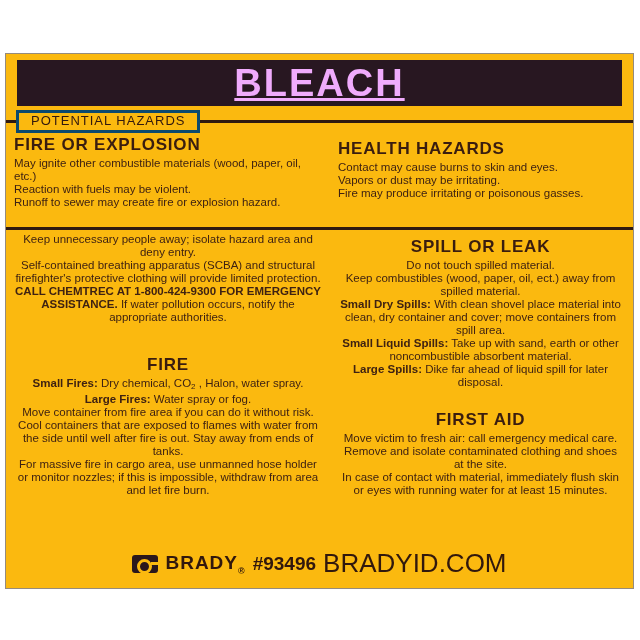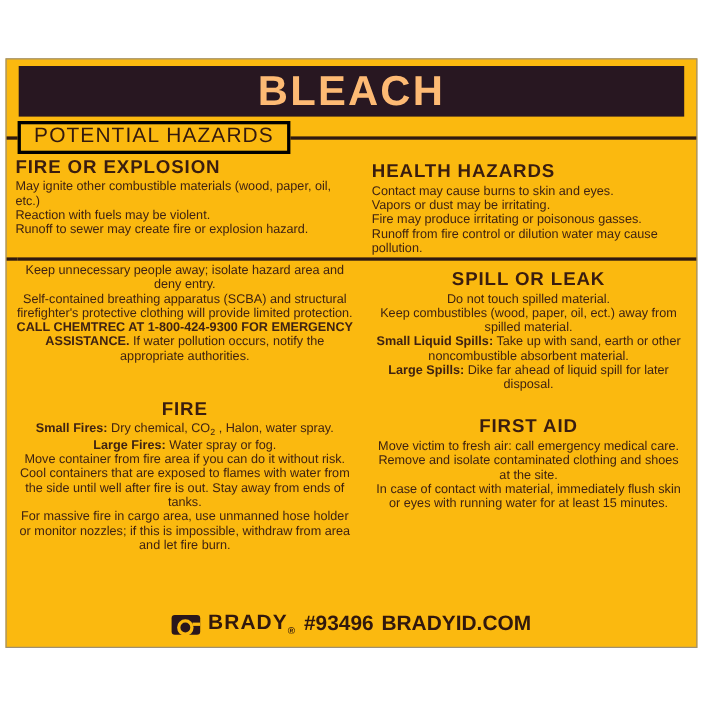--- a/index.html
+++ b/index.html
@@ -12,30 +12,30 @@
     position:absolute;left:5px;top:53px;width:629px;height:536px;
     background:#fbb90f;border:1px solid #958b7c;box-sizing:border-box;
     color:#3c2012;
   }
   
   .banner{
     margin:6px 11px 0 11px;height:46px;background:#281721;
     display:flex;align-items:center;justify-content:center;
   }
   .banner span{
-    color:#fdba74;font-size:38px;font-weight:700;letter-spacing:2px;
+    color:#f0abfc;font-size:38px;font-weight:700;letter-spacing:2px;text-decoration:underline;
   }
   
   .hdr-row{display:flex;align-items:center;margin-top:4px;}
   .hdr-rule{height:3px;background:#2f1a10;}
   .hdr-rule.l{width:10px;}
   .hdr-rule.r{flex:1;}
   .hdr-box{
-    border:3px solid #000000;padding:0 12px 2px 12px;
-    font-size:19px;letter-spacing:1px;white-space:nowrap;color:#33190e;
+    border:3px solid #0c4a6e;padding:0 12px 2px 12px;
+    font-size:13px;letter-spacing:1px;white-space:nowrap;color:#33190e;
   }
   
   .cols{
     display:grid;grid-template-columns:308px 1fr;column-gap:16px;
     padding:0 10px 0 8px;
   }
   .row-top{height:88px;margin-top:2px;}
   .row-bottom{margin-top:3px;text-align:center;}
   .sec-heading{
     font-size:17px;letter-spacing:0.8px;margin:0 0 2px 0;color:#3a1d0f;
@@ -60,21 +60,21 @@
   .brady-logo .ring{
     position:absolute;left:5px;top:4px;width:9px;height:9px;
     border:3px solid #fbb90f;border-radius:50%;
   }
   .brady-logo .notch{
     position:absolute;right:0;top:7px;width:7px;height:3px;background:#fbb90f;
   }
   .footer .brand{font-size:19px;font-weight:700;letter-spacing:1px;color:#31180d;}
   .footer .reg{font-size:9px;vertical-align:sub;font-weight:700;}
   .footer .part{font-size:19px;font-weight:700;color:#31180d;}
-  .footer .site{font-size:19px;font-weight:700;color:#31180d;}
+  .footer .site{font-size:26px;font-weight:400;color:#31180d;}
 </style>
 </head>
 <body>
 
 <div class="label">
 
   <div class="banner">
     <span>BLEACH</span>
   </div>
 
@@ -92,21 +92,20 @@
           <p class="body-p"><span>Reaction with fuels may be violent.</span></p>
           <p class="body-p"><span>Runoff to sewer may create fire or explosion hazard.</span></p>
         </div>
     </div>
     <div class="col">
       <h3 class="sec-heading pad-top-4">HEALTH HAZARDS</h3>
       <div>
           <p class="body-p"><span>Contact may cause burns to skin and eyes.</span></p>
           <p class="body-p"><span>Vapors or dust may be irritating.</span></p>
           <p class="body-p"><span>Fire may produce irritating or poisonous gasses.</span></p>
-          <p class="body-p"><span>Runoff from fire control or dilution water may cause pollution.</span></p>
         </div>
     </div>
   </div>
 
   <div class="hdr-row">
     <span class="hdr-rule l"></span>
     <span class="hdr-rule r"></span>
   </div>
 
   <div class="cols row-bottom">
@@ -123,20 +122,21 @@
           <p class="body-p"><span>Move container from fire area if you can do it without risk.</span></p>
           <p class="body-p"><span>Cool containers that are exposed to flames with water from the side until well after fire is out. Stay away from ends of tanks.</span></p>
           <p class="body-p"><span>For massive fire in cargo area, use unmanned hose holder or monitor nozzles; if this is impossible, withdraw from area and let fire burn.</span></p>
         </div>
     </div>
     <div class="col">
       <h3 class="sec-heading pad-top-4">SPILL OR LEAK</h3>
       <div>
           <p class="body-p"><span>Do not touch spilled material.</span></p>
           <p class="body-p"><span>Keep combustibles (wood, paper, oil, ect.) away from spilled material.</span></p>
+          <p class="body-p"><b>Small Dry Spills:</b><span> With clean shovel place material into clean, dry container and cover; move containers from spill area.</span></p>
           <p class="body-p"><b>Small Liquid Spills:</b><span> Take up with sand, earth or other noncombustible absorbent material.</span></p>
           <p class="body-p"><b>Large Spills:</b><span> Dike far ahead of liquid spill for later disposal.</span></p>
         </div>
       <h3 class="sec-heading gap-8">FIRST AID</h3>
       <div>
           <p class="body-p"><span>Move victim to fresh air: call emergency medical care.</span></p>
           <p class="body-p"><span>Remove and isolate contaminated clothing and shoes at the site.</span></p>
           <p class="body-p"><span>In case of contact with material, immediately flush skin or eyes with running water for at least 15 minutes.</span></p>
         </div>
     </div>

